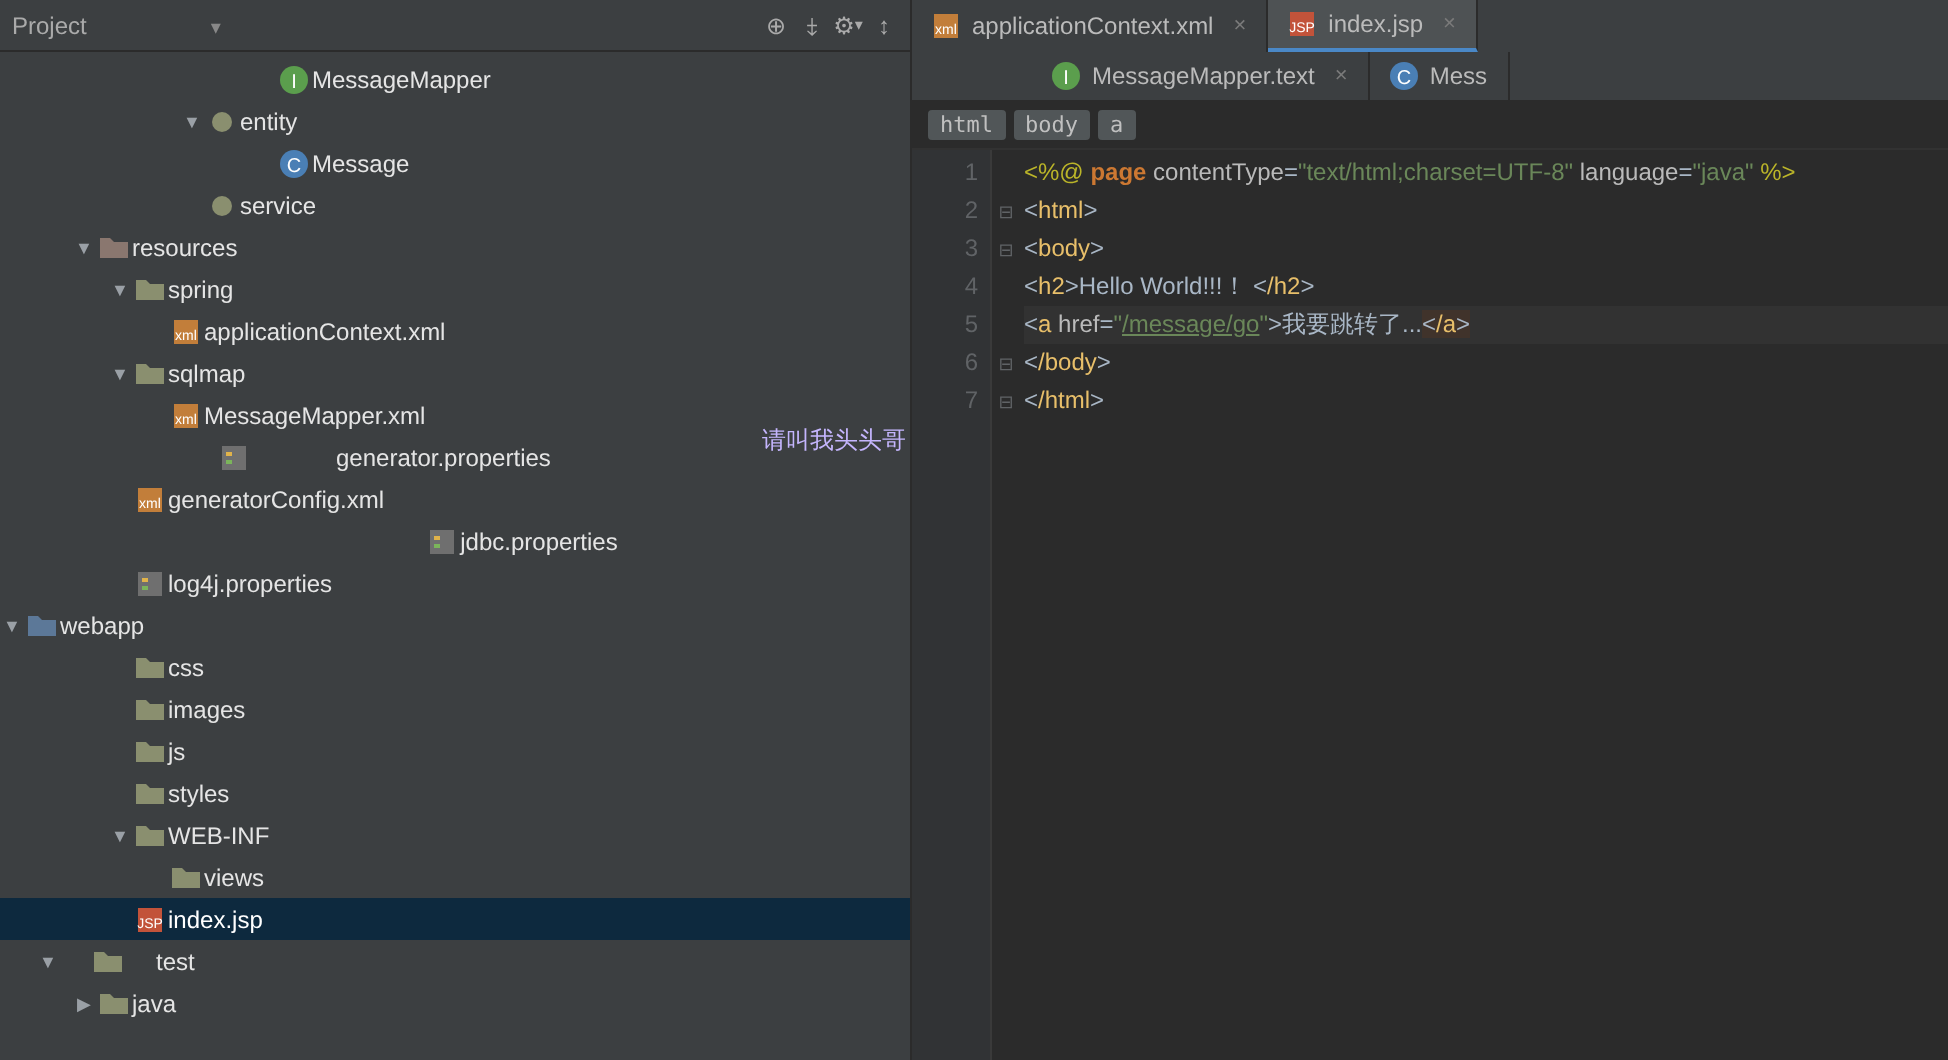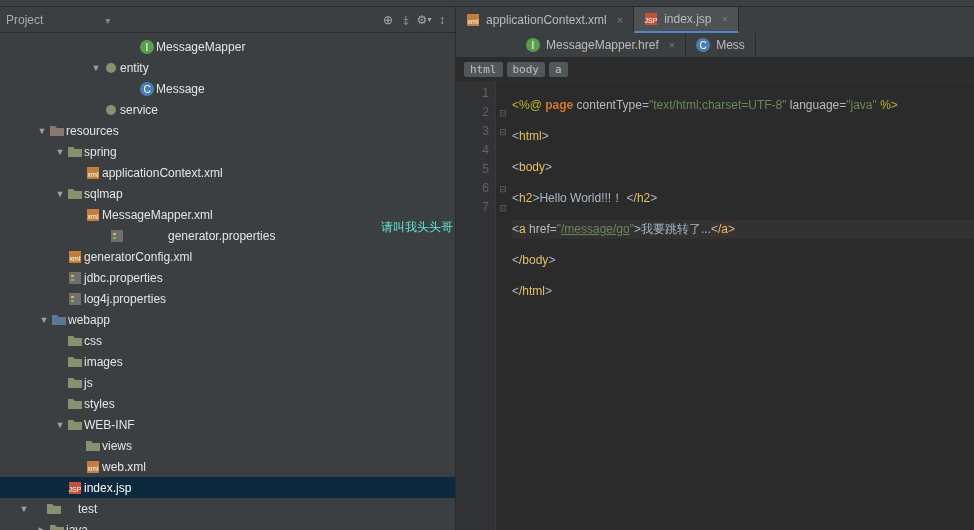--- a/index.html
+++ b/index.html
@@ -1,18 +1,18 @@
 <!DOCTYPE html>
 <html><head>
 <meta charset="utf-8">
 <style>
 * { box-sizing: border-box; margin: 0; padding: 0; font-family: "Segoe UI", "Microsoft YaHei", sans-serif; }
 html, body { width: 974px; height: 530px; overflow: hidden; background: #3c3f41; color: #bbbbbb; font-size: 12px; }
 
-.root { display: flex; flex-direction: column; width: 100%; height: 100%; }
+.root { display: flex; flex-direction: row; width: 100%; height: 100%; }
 
 .top-crumb { height: 7px; background: #3c3f41; border-bottom: 1px solid #2b2b2b; }
 
 .main { flex: 1; display: flex; min-height: 0; }
 
 
 .left { width: 456px; display: flex; flex-direction: column; border-right: 1px solid #2b2b2b; background: #3c3f41; position: relative; }
 
 .proj-header { height: 26px; display: flex; align-items: center; border-bottom: 1px solid #2b2b2b; padding: 0 4px; }
 .proj-header .title { color: #aaaaaa; font-size: 12px; padding-left: 2px; }
@@ -24,42 +24,42 @@
 .tree-row { height: 21px; display: flex; align-items: center; white-space: nowrap; cursor: default; }
 .tree-row.selected { background: #0d293e; color: #ffffff; }
 .arrow { width: 12px; display: inline-flex; justify-content: center; color: #9aa0a6; font-size: 9px; }
 .arrow.open::before { content: "▼"; }
 .arrow.closed::before { content: "▶"; }
 .arrow.none::before { content: ""; }
 .node-icon { width: 18px; display: inline-flex; justify-content: center; align-items: center; }
 .node-label { color: #e5e5e5; }
 .tree-row.selected .node-label { color: #ffffff; }
 
-.watermark { position: absolute; right: 2px; top: 212px; color: #5eead4; font-size: 12px; pointer-events: none; }
+.watermark { position: absolute; right: 2px; top: 212px; color: #c4b5fd; font-size: 12px; pointer-events: none; }
 
 
 .right { flex: 1; display: flex; flex-direction: column; background: #2b2b2b; min-width: 0; }
 
 .tabs { display: flex; flex-wrap: wrap; background: #3c3f41; border-bottom: 1px solid #2b2b2b; }
 .tab { height: 26px; display: flex; align-items: center; padding: 0 10px 0 8px; gap: 4px; cursor: pointer; color: #bbbbbb; border-right: 1px solid #2b2b2b; position: relative; }
 .tab .label { font-size: 12px; }
 .tab .close { color: #7a7a7a; font-size: 11px; margin-left: 6px; }
 .tab.active { border-bottom: 2px solid #4a88c7; background: #4e5254; }
 .tab.row2 { height:24px; }
 
 .breadcrumb { height: 24px; display: flex; align-items: center; padding-left: 8px; gap: 4px; background: #2b2b2b; border-bottom: 1px solid #323232; }
 .crumb { background: #515658; color: #c0c0c0; padding: 1px 6px; border-radius: 2px; font-size: 11px; font-family: Consolas, monospace; }
 
 .editor { flex: 1; display: flex; background: #2b2b2b; font-family: Consolas, "Courier New", monospace; font-size: 12px; position: relative; }
 .gutter { width: 40px; background: #313335; color: #606366; text-align: right; padding: 2px 6px 0 0; line-height: 19px; border-right: 1px solid #3a3a3a; }
 .gutter div { height: 19px; }
 .fold { width: 14px; background: #2b2b2b; padding-top:2px;}
 .fold div{ height:19px; display:flex; align-items:center; justify-content:center; color:#606366; font-size:9px;}
 .code { flex: 1; padding: 2px 0 0 2px; line-height: 19px; }
-.code .line { height: 19px; white-space: pre; margin-top: 12px; }
+.code .line { height: 19px; white-space: pre; }
 .code .line.hl { background: #323232; }
 .tk-orange { color: #cc7832; font-weight: bold;}
 .tk-yellow { color: #bbb529; }
 .tk-green { color: #6a8759; }
 .tk-text { color: #a9b7c6; }
 .tk-tag { color: #e8bf6a; }
 .tk-attr { color: #bababa; }
 .tk-anchor-bg { background: #40332b; }
 
 svg{display:block;}
@@ -181,21 +181,21 @@
           <div class="tree-row" style="padding-left: 54px;">
             <span class="arrow none"></span>
             <span class="node-icon">
               <svg width="16" height="16">
                 <rect x="2" y="2" width="12" height="12" fill="#c27e3a"></rect>
                 <text x="8" y="12" text-anchor="middle" fill="#fff" font-size="7" font-family="sans-serif">xml</text>
               </svg>
             </span>
             <span class="node-label">generatorConfig.xml</span>
           </div>
-          <div class="tree-row" style="padding-left: 54px;">
+          <div class="tree-row" style="padding-left: 54px; justify-content: center;">
             <span class="arrow none"></span>
             <span class="node-icon">
               <svg width="16" height="16">
                 <rect x="2" y="2" width="12" height="12" fill="#6f6f6f"></rect>
                 <rect x="4" y="5" width="3" height="2" fill="#e0b34a"></rect>
                 <rect x="4" y="9" width="3" height="2" fill="#7bb55b"></rect>
               </svg>
             </span>
             <span class="node-label">jdbc.properties</span>
           </div>
@@ -203,21 +203,21 @@
             <span class="arrow none"></span>
             <span class="node-icon">
               <svg width="16" height="16">
                 <rect x="2" y="2" width="12" height="12" fill="#6f6f6f"></rect>
                 <rect x="4" y="5" width="3" height="2" fill="#e0b34a"></rect>
                 <rect x="4" y="9" width="3" height="2" fill="#7bb55b"></rect>
               </svg>
             </span>
             <span class="node-label">log4j.properties</span>
           </div>
-          <div class="tree-row" style=" margin-left: 38px;">
+          <div class="tree-row" style="">
             <span class="arrow open"></span>
             <span class="node-icon">
               <svg width="16" height="16">
                 <path d="M1 3h5l2 2h7v8H1z" fill="#5c7898"></path>
               </svg>
             </span>
             <span class="node-label">webapp</span>
           </div>
           <div class="tree-row" style="padding-left: 54px;">
             <span class="arrow none"></span>
@@ -265,30 +265,20 @@
             <span class="node-label">WEB-INF</span>
           </div>
           <div class="tree-row" style="padding-left: 72px;">
             <span class="arrow none"></span>
             <span class="node-icon">
               <svg width="16" height="16">
                 <path d="M1 3h5l2 2h7v8H1z" fill="#8a8f6f"></path>
               </svg>
             </span>
             <span class="node-label">views</span>
-          </div>
-          <div class="tree-row" style="padding-left: 72px;">
-            <span class="arrow none"></span>
-            <span class="node-icon">
-              <svg width="16" height="16">
-                <rect x="2" y="2" width="12" height="12" fill="#c27e3a"></rect>
-                <text x="8" y="12" text-anchor="middle" fill="#fff" font-size="7" font-family="sans-serif">xml</text>
-              </svg>
-            </span>
-            <span class="node-label">web.xml</span>
           </div>
           <div class="tree-row selected" style="padding-left: 54px;">
             <span class="arrow none"></span>
             <span class="node-icon">
               <svg width="16" height="16">
                 <rect x="2" y="2" width="12" height="12" fill="#c2533a"></rect>
                 <text x="8" y="12" text-anchor="middle" fill="#fff" font-size="7" font-family="sans-serif">JSP</text>
               </svg>
             </span>
             <span class="node-label">index.jsp</span>
@@ -341,21 +331,21 @@
           </div>
         <div id="tabrow2" style="display:flex;">
             <div style="width: 60px;"></div>
             <div class="tab row2">
               <span class="node-icon">
                 <svg width="16" height="16">
                   <circle cx="8" cy="8" r="7" fill="#5b9e4d"></circle>
                   <text x="8" y="12" text-anchor="middle" fill="#fff" font-size="10" font-family="sans-serif">I</text>
                 </svg>
               </span>
-              <span class="label">MessageMapper.href</span>
+              <span class="label">MessageMapper.text</span>
               <span class="close">×</span>
             </div>
             <div class="tab row2">
               <span class="node-icon">
                 <svg width="16" height="16">
                   <circle cx="8" cy="8" r="7" fill="#4a7fb5"></circle>
                   <text x="8" y="12" text-anchor="middle" fill="#fff" font-size="10" font-family="sans-serif">C</text>
                 </svg>
               </span>
               <span class="label">Mess</span>

